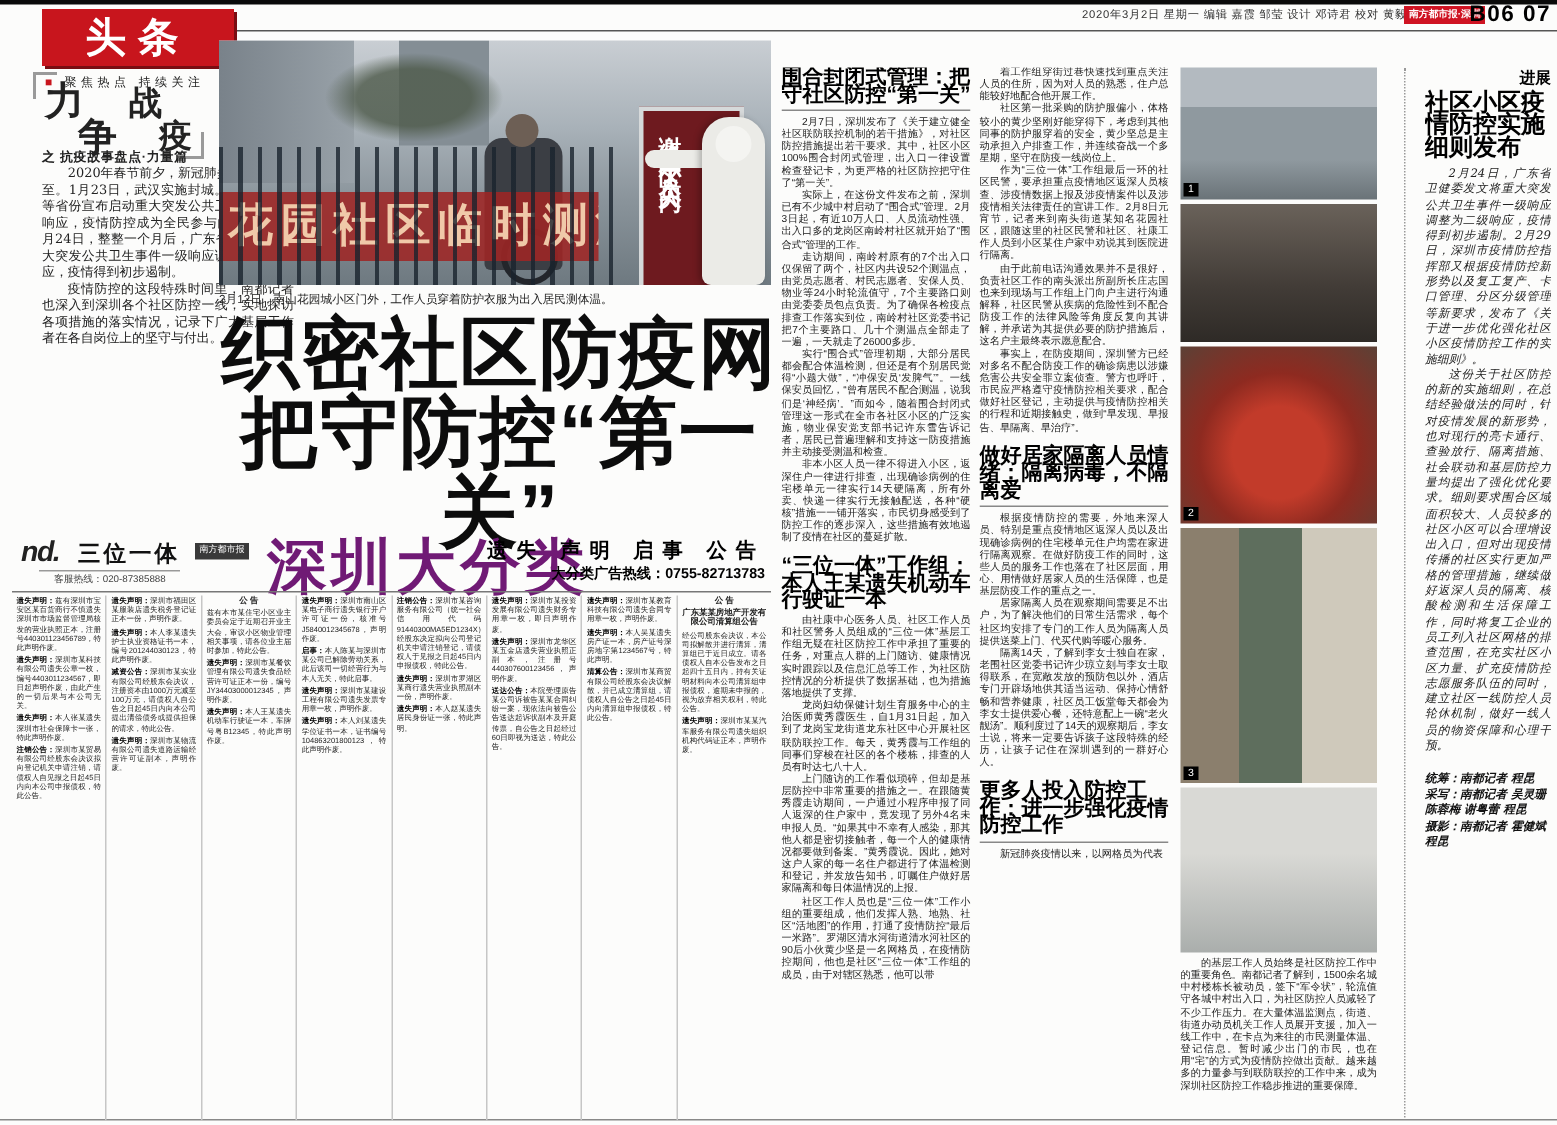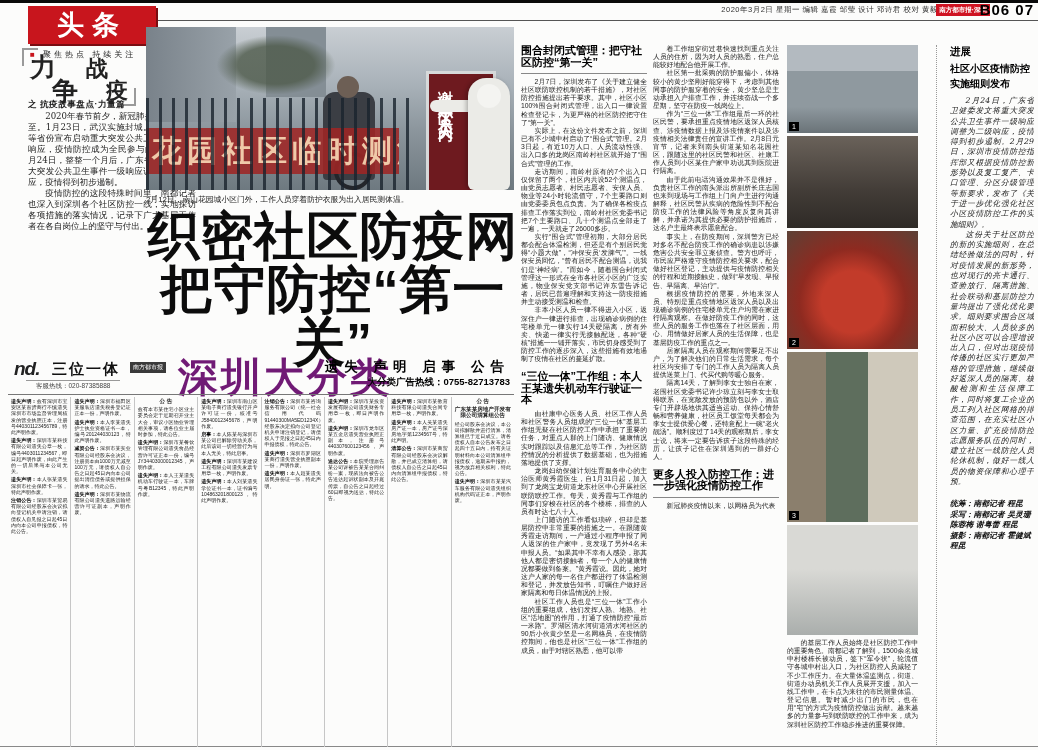--- a/index.html
+++ b/index.html
@@ -72,38 +72,38 @@
   .ad-col{flex:1 1 0;padding:1px 3px;border-left:1px solid #c6c6c6;overflow:hidden;}
   .ad-col:first-child{border-left:none;}
   .ad-col p{margin:0 0 2px;font-size:5px;line-height:6.2px;text-align:justify;color:#222;}
   .ad-col b{font-weight:700;color:#000;}
   .ad-center{text-align:center !important;font-weight:700;font-size:5.6px !important;}
   
   .artcol{position:absolute;top:45px;height:700px;overflow:hidden;}
   .col1{left:521px;width:126px;}
   .col2{left:653px;width:126px;}
   .col-p{font-size:6.8px;line-height:8.15px;text-align:justify;text-indent:2em;color:#1b1b1b;margin:0;}
-  .col-h{font-size:11px;line-height:11.5px;font-weight:700;color:#000;margin:8px 0 4px;text-indent:0;}
+  .col-h{font-size:14px;line-height:11.5px;font-weight:700;color:#000;margin:8px 0 4px;text-indent:0;}
   .lead-h{margin-top:0;border-bottom:1px solid #888;padding-bottom:5px;}
   .rule-h{border-bottom:1px solid #888;padding-bottom:5px;}
   
   .col3{position:absolute;left:787px;top:45px;width:131px;height:700px;}
   .side-photo{position:relative;width:131px;margin-bottom:3px;}
   .ph-cars{background:linear-gradient(180deg,#b3bac0 0 30%,#8f999f 30% 70%,#6a7378 100%);}
   .ph-indoor{background:linear-gradient(180deg,#6a625a,#423c37 60%,#2e2a26);}
   .ph-bags{background:radial-gradient(circle at 50% 60%,#c23b2a 0 32%,#8e2a20 55%,#5c4136 100%);}
   .ph-door{background:linear-gradient(90deg,#8b7f6d 0 30%,#5e6e5d 30% 62%,#cfc9bb 62% 100%);}
   .ph-workers{background:linear-gradient(180deg,#d9d9d5 0 40%,#aaaeac 100%);}
   .ph-badge{position:absolute;left:2px;bottom:2px;background:#000;color:#fff;font-size:7px;line-height:9px;padding:0 3px;}
   .col3-text{margin-top:4px;}
   
   .vdots{position:absolute;left:936px;top:45px;height:700px;width:0;border-left:1px dotted #999;}
   .sidebar{position:absolute;left:950px;top:45px;width:84px;height:700px;overflow:hidden;}
-  .sb-label{font-size:10.5px;font-weight:700;color:#000;margin:0 0 2px;}
-  .sb-title{font-size:10px;line-height:15px;font-weight:900;color:#000;margin:0 0 5px;}
+  .sb-label{font-size:10.5px;font-weight:700;color:#000;margin:0 0 2px;text-align:right;}
+  .sb-title{font-size:16px;line-height:15px;font-weight:900;color:#000;margin:0 0 5px;}
   .sb-body .sb-p{font-family:"DejaVu Serif","Liberation Serif",serif;font-style:italic;
         font-size:7.8px;line-height:10.3px;text-align:justify;text-indent:2em;color:#222;margin:0;}
   .sb-sec2{margin-top:14px;}
   .sb-credits{margin-top:12px;}
   .sb-credits p{font-family:"DejaVu Serif","Liberation Serif",serif;font-style:italic;font-weight:700;
         font-size:7.8px;line-height:10.5px;color:#111;margin:0;}
 </style>
 </head>
 <body>
 
@@ -220,20 +220,21 @@
       <p class="col-p">龙岗妇幼保健计划生育服务中心的主治医师黄秀霞医生，自1月31日起，加入到了龙岗宝龙街道龙东社区中心开展社区联防联控工作。每天，黄秀霞与工作组的同事们穿梭在社区的各个楼栋，排查的人员有时达七八十人。</p>
       <p class="col-p">上门随访的工作看似琐碎，但却是基层防控中非常重要的措施之一。在跟随黄秀霞走访期间，一户通过小程序申报了同人返深的住户家中，竟发现了另外4名未申报人员。“如果其中不幸有人感染，那其他人都是密切接触者，每一个人的健康情况都要做到备案。”黄秀霞说。因此，她对这户人家的每一名住户都进行了体温检测和登记，并发放告知书，叮嘱住户做好居家隔离和每日体温情况的上报。</p>
       <p class="col-p">社区工作人员也是“三位一体”工作小组的重要组成，他们发挥人熟、地熟、社区“活地图”的作用，打通了疫情防控“最后一米路”。罗湖区清水河街道清水河社区的90后小伙黄少坚是一名网格员，在疫情防控期间，他也是社区“三位一体”工作组的成员，由于对辖区熟悉，他可以带</p>
     </div>
   <div class="artcol col2">
       <p class="col-p">着工作组穿街过巷快速找到重点关注人员的住所，因为对人员的熟悉，住户总能较好地配合他开展工作。</p>
       <p class="col-p">社区第一批采购的防护服偏小，体格较小的黄少坚刚好能穿得下，考虑到其他同事的防护服穿着的安全，黄少坚总是主动承担入户排查工作，并连续奋战一个多星期，坚守在防疫一线岗位上。</p>
       <p class="col-p">作为“三位一体”工作组最后一环的社区民警，要承担重点疫情地区返深人员核查、涉疫情数据上报及涉疫情案件以及涉疫情相关法律责任的宣讲工作。2月8日元宵节，记者来到南头街道某知名花园社区，跟随这里的社区民警和社区、社康工作人员到小区某住户家中劝说其到医院进行隔离。</p>
       <p class="col-p">由于此前电话沟通效果并不是很好，负责社区工作的南头派出所副所长庄志国也来到现场与工作组上门向户主进行沟通解释，社区民警从疾病的危险性到不配合防疫工作的法律风险等角度反复向其讲解，并承诺为其提供必要的防护措施后，这名户主最终表示愿意配合。</p>
       <p class="col-p">事实上，在防疫期间，深圳警方已经对多名不配合防疫工作的确诊病患以涉嫌危害公共安全罪立案侦查。警方也呼吁，市民应严格遵守疫情防控相关要求，配合做好社区登记，主动提供与疫情防控相关的行程和近期接触史，做到“早发现、早报告、早隔离、早治疗”。</p>
+      <h3 class="col-h rule-h">做好居家隔离人员情绪：隔离病毒，不隔离爱</h3>
       <p class="col-p">根据疫情防控的需要，外地来深人员、特别是重点疫情地区返深人员以及出现确诊病例的住宅楼单元住户均需在家进行隔离观察。在做好防疫工作的同时，这些人员的服务工作也落在了社区层面，用心、用情做好居家人员的生活保障，也是基层防疫工作的重点之一。</p>
       <p class="col-p">居家隔离人员在观察期间需要足不出户，为了解决他们的日常生活需求，每个社区均安排了专门的工作人员为隔离人员提供送菜上门、代买代购等暖心服务。</p>
       <p class="col-p">隔离14天，了解到李女士独自在家，老围社区党委书记许少琼立刻与李女士取得联系，在宽敞发放的预防包以外，酒店专门开辟场地供其适当运动、保持心情舒畅和营养健康，社区员工饭堂每天都会为李女士提供爱心餐，还特意配上一碗“老火靓汤”。顺利度过了14天的观察期后，李女士说，将来一定要告诉孩子这段特殊的经历，让孩子记住在深圳遇到的一群好心人。</p>
       <h3 class="col-h rule-h">更多人投入防控工作：进一步强化疫情防控工作</h3>
       <p class="col-p">新冠肺炎疫情以来，以网格员为代表</p>
     </div>
 
   <div class="col3">
     <div>
         <div class="side-photo ph-cars" style="height: 88px;">

